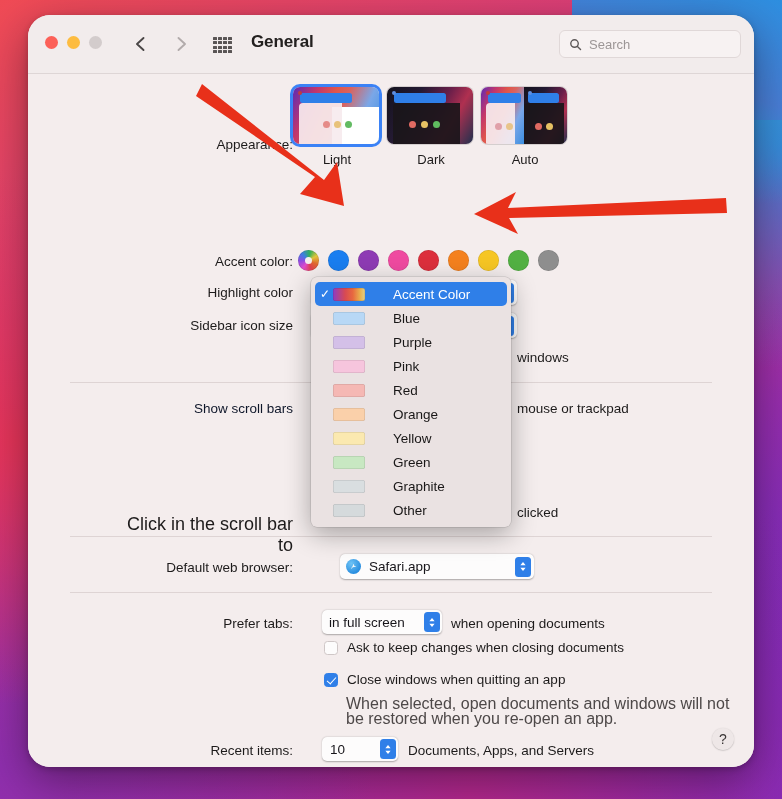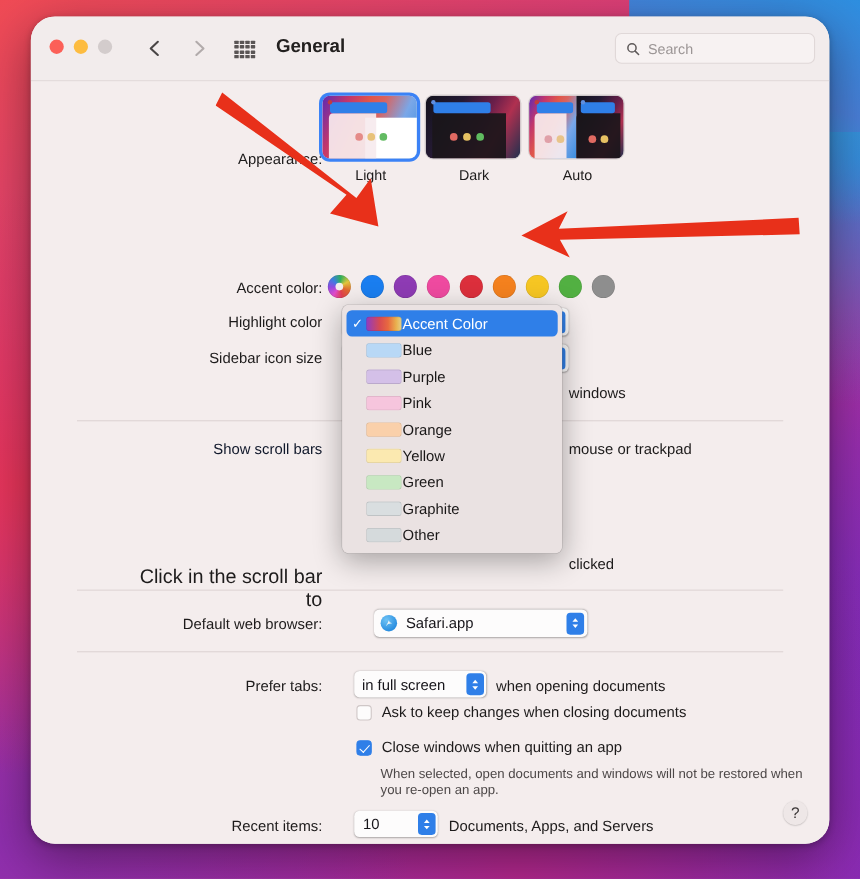--- a/index.html
+++ b/index.html
@@ -337,21 +337,21 @@
     border-width: 0 1.8px 1.8px 0;
     transform: rotate(42deg);
   }
   .cblabel { margin-left: 9px; font-size: 13.5px; color: #1d1b1b; white-space: nowrap; }
 
   #cb-ask   { left: 296px; top: 566px; }
   #cb-close { left: 296px; top: 598px; }
   #close-note {
     position: absolute;
     left: 318px; top: 622px;
-    font-size: 12px;
+    font-size: 16px;
     color: #4d4848;
     line-height: 15px;
     width: 400px;
   }
 
   
   #recent-label { position: absolute; left: 80px; top: 669px; width: 185px; text-align: right; font-size: 13.5px; color:#1d1b1b; }
   #recent-popup {
     position: absolute; left: 294px; top: 663px;
     width: 76px; height: 24px;
@@ -414,21 +414,21 @@
   .mswatch {
     width: 32px; height: 13px;
     border-radius: 2.5px;
     flex: 0 0 auto;
     box-shadow: inset 0 0 0 0.5px rgba(0,0,0,0.16);
   }
   .mswatch.gradient {
     background: linear-gradient(90deg, #8f3bc4 0%, #d84a52 38%, #e8693f 62%, #e9b14e 85%, #e4d089 100%);
   }
   .mlabel {
-    margin-left: 1px;
+    margin-left: 28px;
     font-size: 13.5px;
     color: #191717;
     white-space: nowrap;
     text-align: right;
   }
   .menu-item.highlighted .mlabel { color: #ffffff; }
 
   
   .arrow { position: absolute; z-index: 60; pointer-events: none; }
   #arrow-1 { left: 196px; top: 82px;  width: 175px; height: 125px; }
@@ -654,20 +654,25 @@
         <span class="mswatch" style="background:#d4c0e8"></span>
         <span class="mlabel">Purple</span>
       </div>
 
       <div class="menu-item">
         <span class="mcheck empty">✓</span>
         <span class="mswatch" style="background:#f6c5dd"></span>
         <span class="mlabel">Pink</span>
       </div>
 
+      <div class="menu-item">
+        <span class="mcheck empty">✓</span>
+        <span class="mswatch" style="background:#f5b8b4"></span>
+        <span class="mlabel">Red</span>
+      </div>
 
       <div class="menu-item">
         <span class="mcheck empty">✓</span>
         <span class="mswatch" style="background:#fad0aa"></span>
         <span class="mlabel">Orange</span>
       </div>
 
       <div class="menu-item">
         <span class="mcheck empty">✓</span>
         <span class="mswatch" style="background:#fbe9b0"></span>

